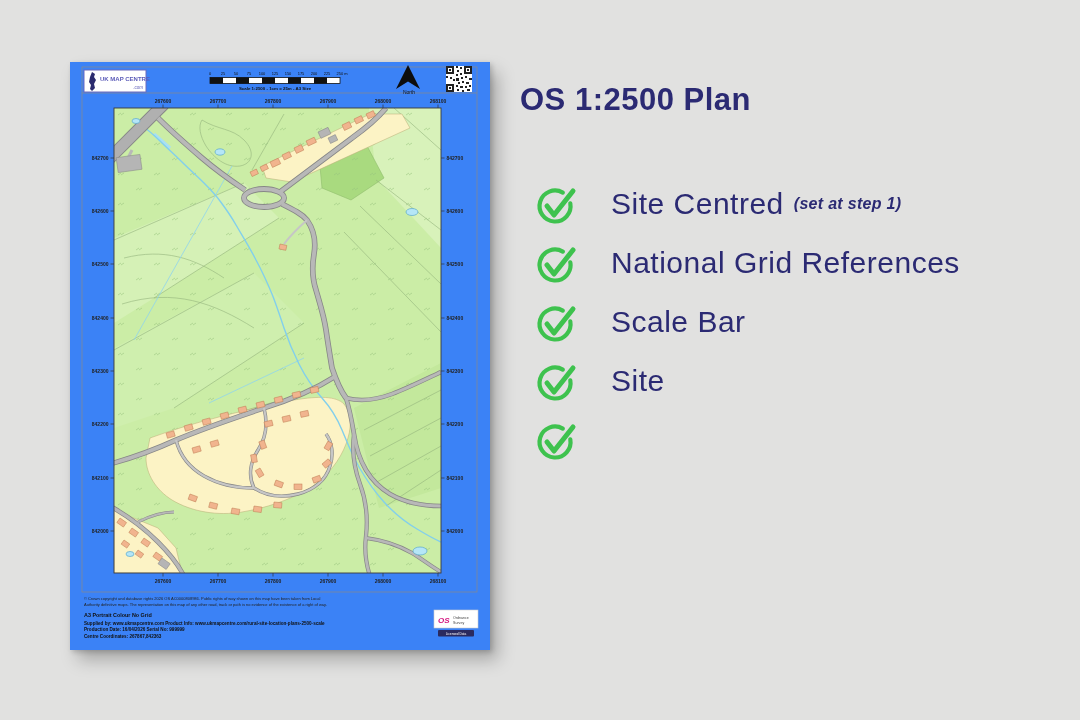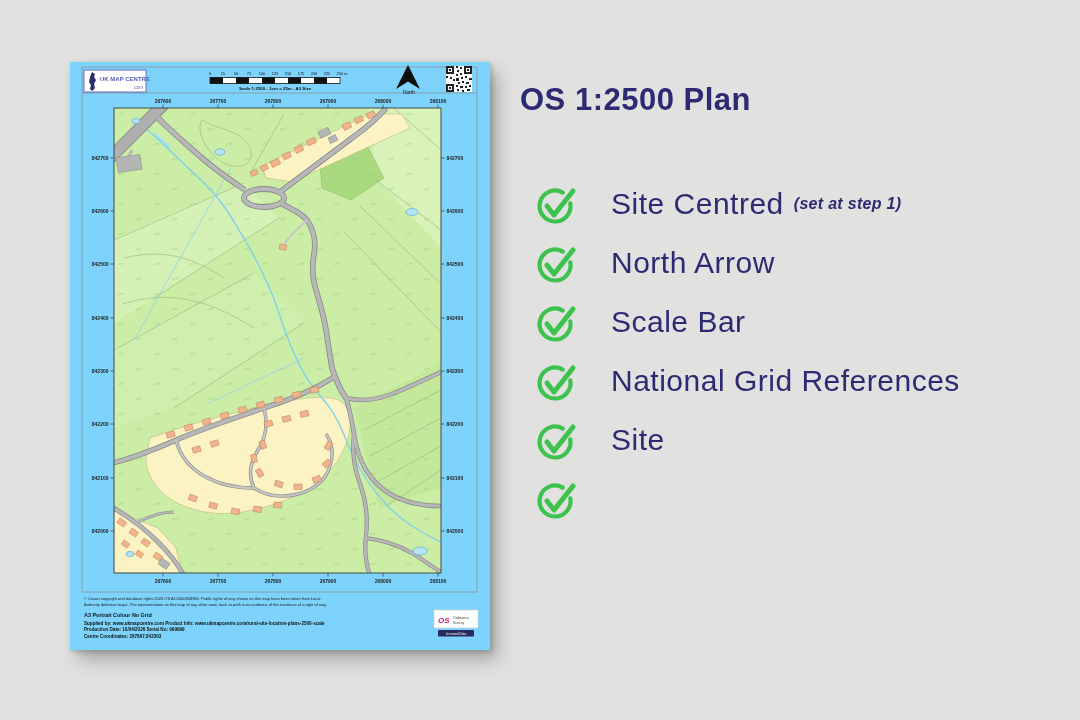--- a/index.html
+++ b/index.html
@@ -4,21 +4,21 @@
 <style>
   html,body{margin:0;padding:0;}
   body{
     width:1080px;height:720px;position:relative;overflow:hidden;
     background:#e1e1e0;
     font-family:"Liberation Sans", sans-serif;
   }
   
   .sheet{
     position:absolute;left:70px;top:62px;width:420px;height:588px;
-    background:#7dd3fc;
+    background:#3b82f6;
     box-shadow:8px 10px 16px rgba(0,0,0,.25), 2px 2px 5px rgba(0,0,0,.18);
   }
   .sheet svg{display:block;}
   
   .panel-title{
     position:absolute;left:520px;top:82px;width:505px;
     text-align:left;
     font-size:31px;letter-spacing:.5px;
     color:#2b2a73;font-weight:700;
   }
@@ -372,49 +372,42 @@
 
   <div class="check-row">
     <svg class="check-icon" viewBox="0 0 44 44">
       <path d="M35.3 21.3 A15.5 15.5 0 1 1 27.8 10.6" fill="none" stroke="#3ec24e" stroke-width="4.2" stroke-linecap="round"></path>
       <path d="M12 24 L19 33 L38 9" fill="none" stroke="#3ec24e" stroke-width="5" stroke-linecap="round" stroke-linejoin="round"></path>
     </svg>
     <span class="check-label">Site Centred</span>
     <span class="check-note">(set at step 1)</span>
   </div>
 
+
   <div class="check-row">
     <svg class="check-icon" viewBox="0 0 44 44">
       <path d="M35.3 21.3 A15.5 15.5 0 1 1 27.8 10.6" fill="none" stroke="#3ec24e" stroke-width="4.2" stroke-linecap="round"></path>
       <path d="M12 24 L19 33 L38 9" fill="none" stroke="#3ec24e" stroke-width="5" stroke-linecap="round" stroke-linejoin="round"></path>
     </svg>
-    <span class="check-label">North Arrow</span>
+    <span class="check-label">National Grid References</span>
   </div>
 
   <div class="check-row">
     <svg class="check-icon" viewBox="0 0 44 44">
       <path d="M35.3 21.3 A15.5 15.5 0 1 1 27.8 10.6" fill="none" stroke="#3ec24e" stroke-width="4.2" stroke-linecap="round"></path>
       <path d="M12 24 L19 33 L38 9" fill="none" stroke="#3ec24e" stroke-width="5" stroke-linecap="round" stroke-linejoin="round"></path>
     </svg>
     <span class="check-label">Scale Bar</span>
   </div>
 
   <div class="check-row">
     <svg class="check-icon" viewBox="0 0 44 44">
       <path d="M35.3 21.3 A15.5 15.5 0 1 1 27.8 10.6" fill="none" stroke="#3ec24e" stroke-width="4.2" stroke-linecap="round"></path>
       <path d="M12 24 L19 33 L38 9" fill="none" stroke="#3ec24e" stroke-width="5" stroke-linecap="round" stroke-linejoin="round"></path>
     </svg>
-    <span class="check-label">National Grid References</span>
-  </div>
-
-  <div class="check-row">
-    <svg class="check-icon" viewBox="0 0 44 44">
-      <path d="M35.3 21.3 A15.5 15.5 0 1 1 27.8 10.6" fill="none" stroke="#3ec24e" stroke-width="4.2" stroke-linecap="round"></path>
-      <path d="M12 24 L19 33 L38 9" fill="none" stroke="#3ec24e" stroke-width="5" stroke-linecap="round" stroke-linejoin="round"></path>
-    </svg>
     <span class="check-label">Site</span>
   </div>
 
   <div class="check-row">
     <svg class="check-icon" viewBox="0 0 44 44">
       <path d="M35.3 21.3 A15.5 15.5 0 1 1 27.8 10.6" fill="none" stroke="#3ec24e" stroke-width="4.2" stroke-linecap="round"></path>
       <path d="M12 24 L19 33 L38 9" fill="none" stroke="#3ec24e" stroke-width="5" stroke-linecap="round" stroke-linejoin="round"></path>
     </svg>
   </div>
 

